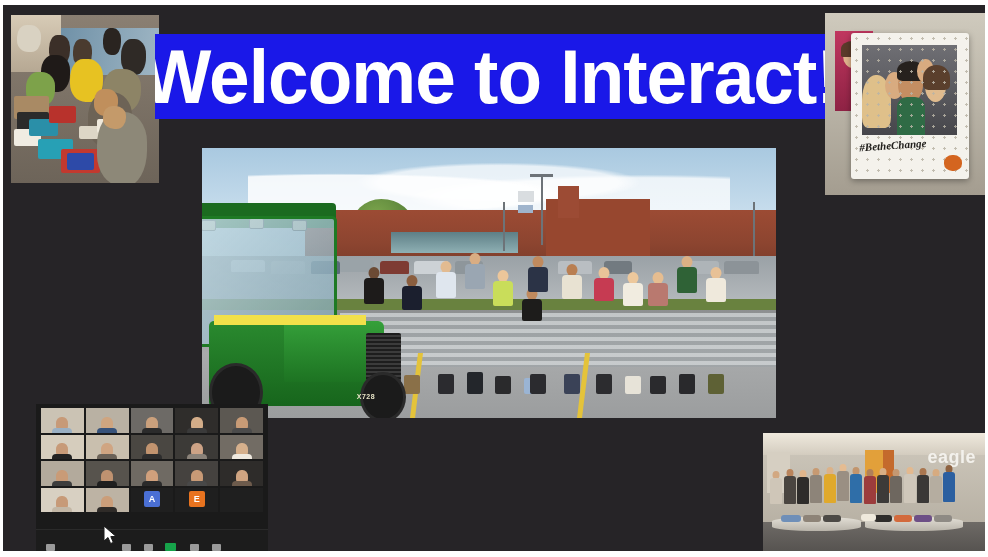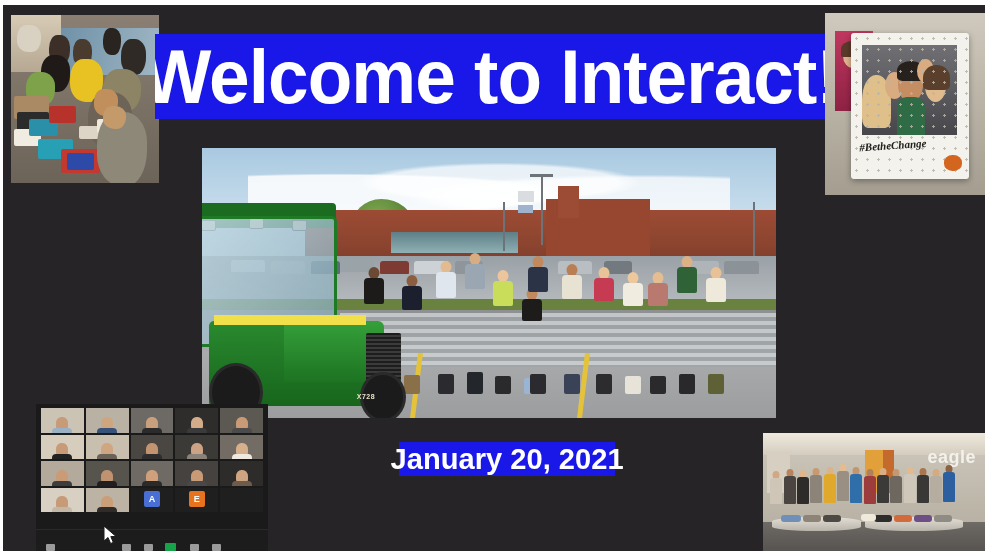--- a/index.html
+++ b/index.html
@@ -344,23 +344,20 @@
         <div class="tr-body"></div>
         <div class="tr-hood"></div>
         <div class="tr-stripe"></div>
         <div class="tr-grill"></div>
         <div class="tr-wheel" style="left:6%;"></div>
         <div class="tr-wheel" style="right:4%;width:18%;height:22%;"></div>
         <div class="tr-label">X728</div>
       </div>
     </div>
 
-    <div id="date-caption">
-      <span id="date-text">January 20, 2021</span>
-    </div>
 
     <div class="corner-photo" id="photo-br">
       <div class="br-wall"></div>
       <div class="br-ceiling"></div>
       <div style="position:absolute;left:2%;top:16%;width:10%;height:34%;background:#d6cfc2;"></div>
       <div style="position:absolute;left:46%;top:14%;width:8%;height:36%;background:#e2a03a;"></div>
       <div style="position:absolute;left:54%;top:14%;width:5%;height:36%;background:#c46a2c;"></div>
       <div class="br-eagle">
         <span>eagle</span>
       </div>

